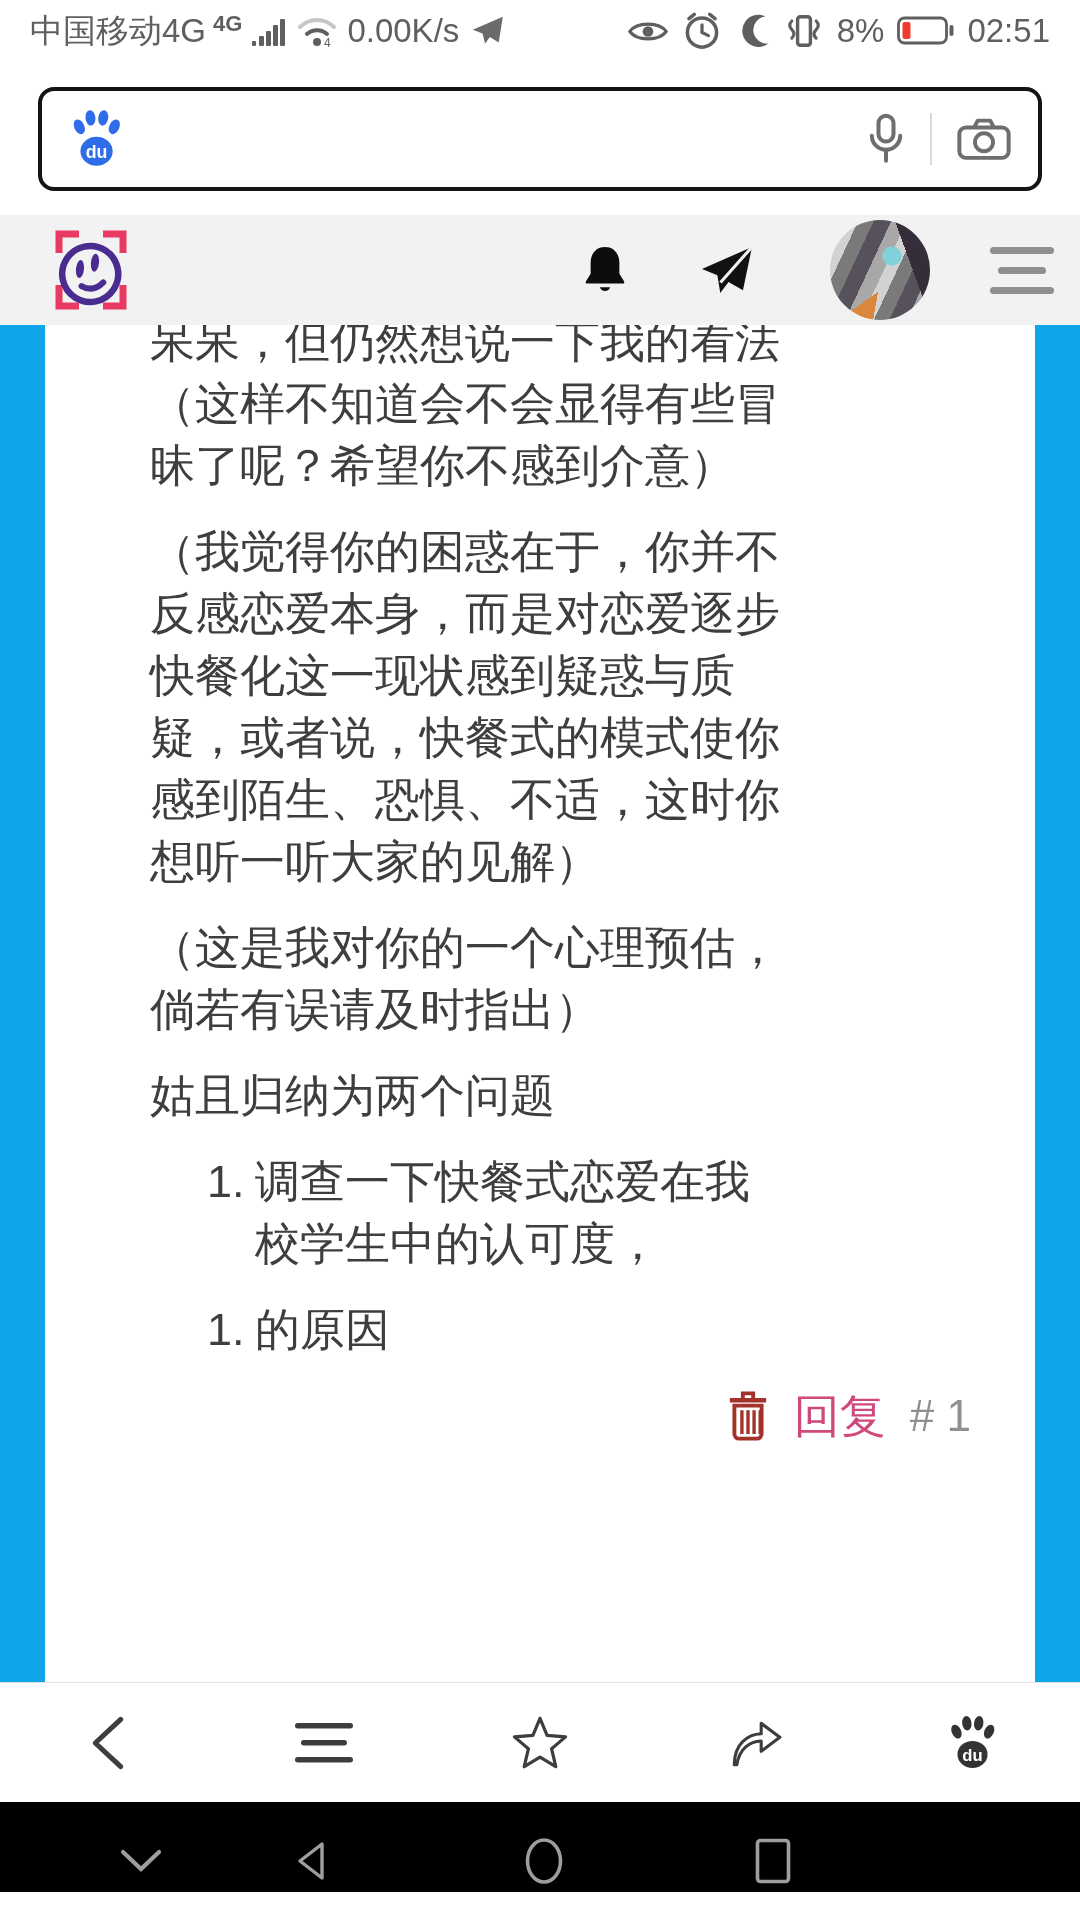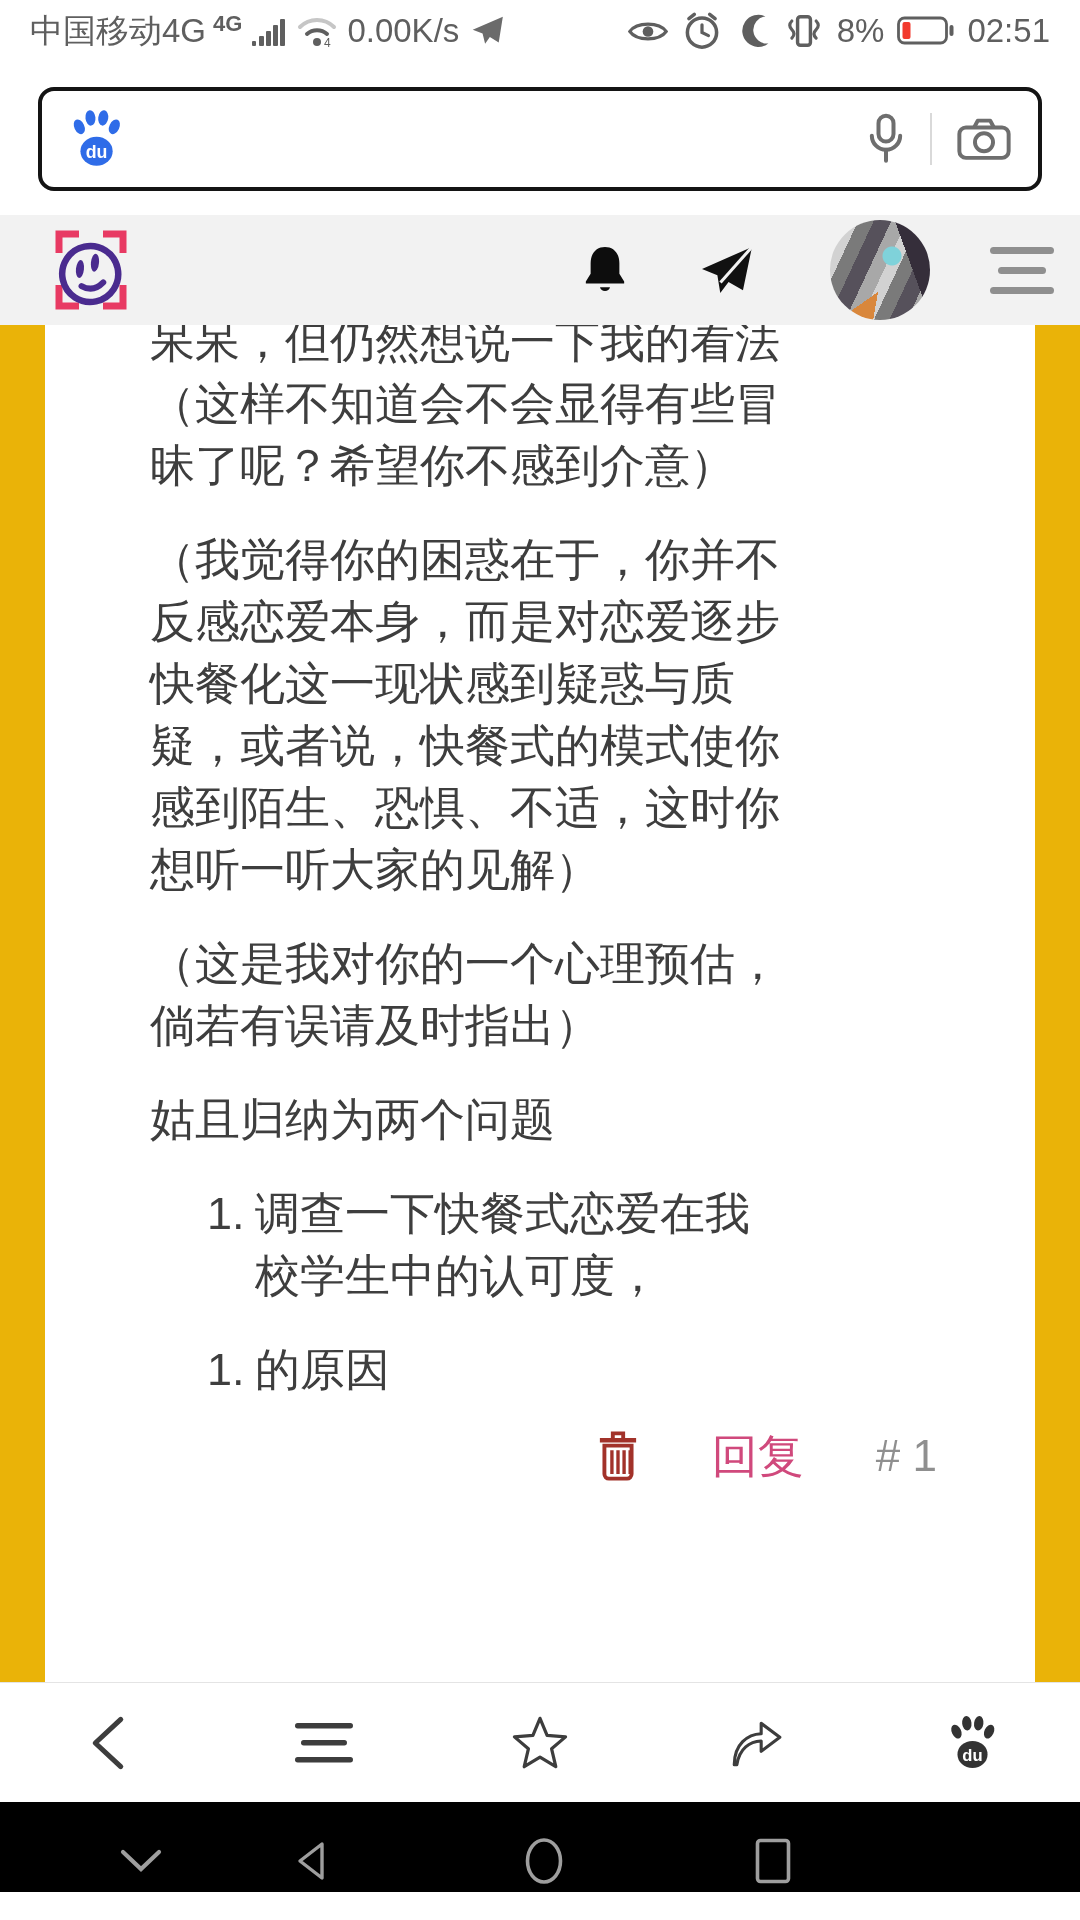--- a/index.html
+++ b/index.html
@@ -32,30 +32,30 @@
     background:
       radial-gradient(circle at 62% 36%, #7fd2da 0 9px, rgba(0,0,0,0) 10px),
       conic-gradient(from 190deg at 48% 72%, #d9873c 0 45deg, rgba(0,0,0,0) 45deg),
       linear-gradient(70deg, rgba(0,0,0,0) 74%, #352e3a 74%),
       repeating-linear-gradient(115deg,#a8a8a8 0 14px,#d2d2d2 14px 26px,#7a7a7a 26px 40px,#56515b 40px 56px);}
   .hamburger{display:flex;flex-direction:column;gap:13px;width:64px;}
   .hamburger span{height:7px;background:#8f8f8f;border-radius:3.5px;}
   .hamburger span:nth-child(2){width:48px;align-self:center;}
 
   
-  .main{height:1357px;background:#eab308;display:flex;}
+  .main{height:1357px;background:#0ea5e9;display:flex;}
   .post{flex:1;margin:0 45px;background:#fff;overflow:hidden;
         padding-left:105px;box-sizing:border-box;
         font-size:45px;line-height:62px;color:#3e3e3e;}
-  .pblock,.olblock{margin-top:32px;}
+  .pblock,.olblock{margin-top:24px;}
   .pblock:first-child{margin-top:-14px;}
   .olblock{display:flex;padding-left:57px;}
   .ol-marker{width:48px;flex:none;}
   .post-footer{display:flex;align-items:center;justify-content:flex-end;
-               margin-top:22px;padding-right:98px;gap:72px;height:66px;}
+               margin-top:22px;padding-right:64px;gap:24px;height:66px;}
   .reply-label{color:#d0497c;font-size:46px;}
   .floor-label{color:#8f8f8f;font-size:44px;}
 
   
   .toolbar{height:120px;background:#fff;border-top:1px solid #e4e4e4;display:flex;
            align-items:center;box-sizing:border-box;}
   .tb-btn{flex:1;display:flex;justify-content:center;align-items:center;height:100%;}
 
   
   .nav-bar{height:118px;background:#000;position:relative;}

